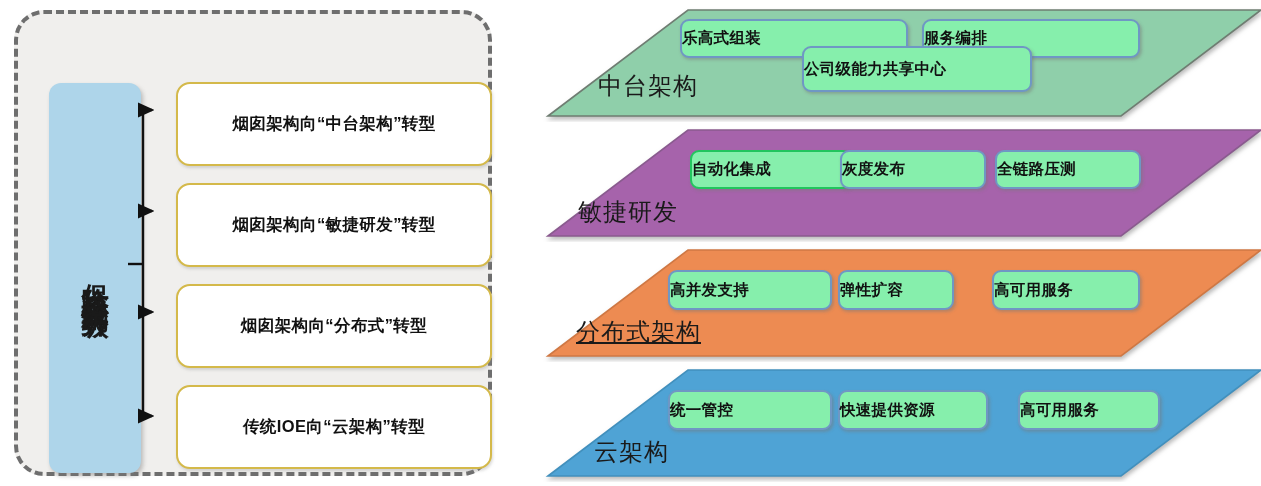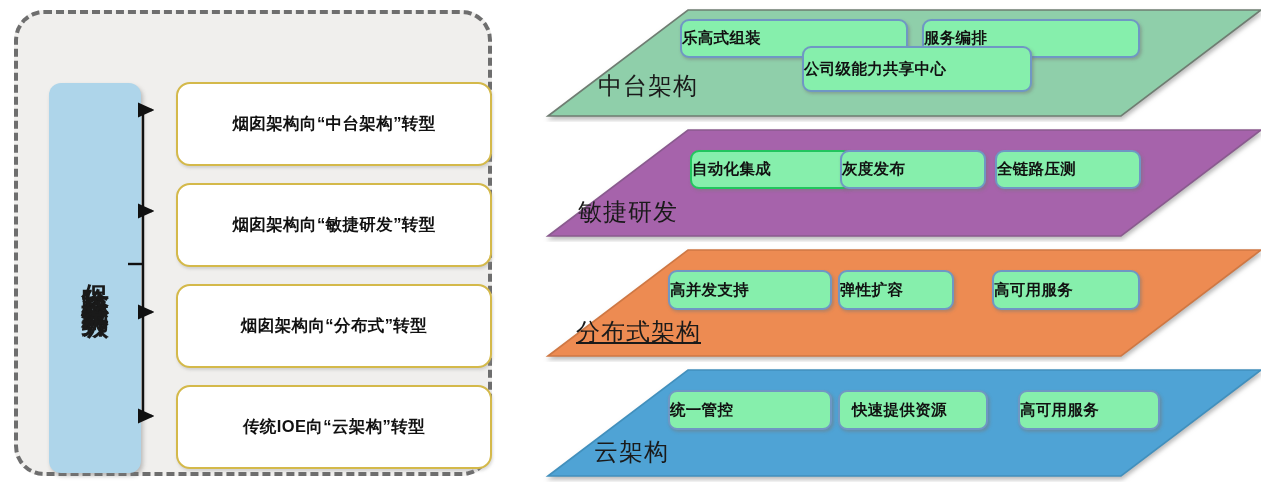--- a/index.html
+++ b/index.html
@@ -222,21 +222,21 @@
 
   <div class="band" id="band-3">
     <svg class="shape" viewBox="0 0 741 118" preserveAspectRatio="none">
       <polygon points="28,112 168,6 741,6 601,112" fill="#4fa3d5" stroke="#4290bd" stroke-width="1.6" style="filter:drop-shadow(1px 3px 2px rgba(120,120,120,0.5))"></polygon>
     </svg>
     <div class="band-label" style="left:74px; top:72px;">云架构</div>
 
     <div class="chip" style="left:148px; top:26px; width:164px; height:40px; border:2px solid #6f97c4;">
       <span>统一管控</span>
     </div>
-    <div class="chip" style="left:318px; top:26px; width:150px; height:40px; border:2px solid #6f97c4;padding-left:12px;">
+    <div class="chip" style="left:318px; top:26px; width:150px; height:40px; border:2px solid #6f97c4;">
       <span>快速提供资源</span>
     </div>
     <div class="chip" style="left:478px; top:26px; width:142px; height:40px; border:2px solid #6f97c4;margin-left:20px;">
       <span>高可用服务</span>
     </div>
   </div>
 
 </div>
 
 </body></html>

